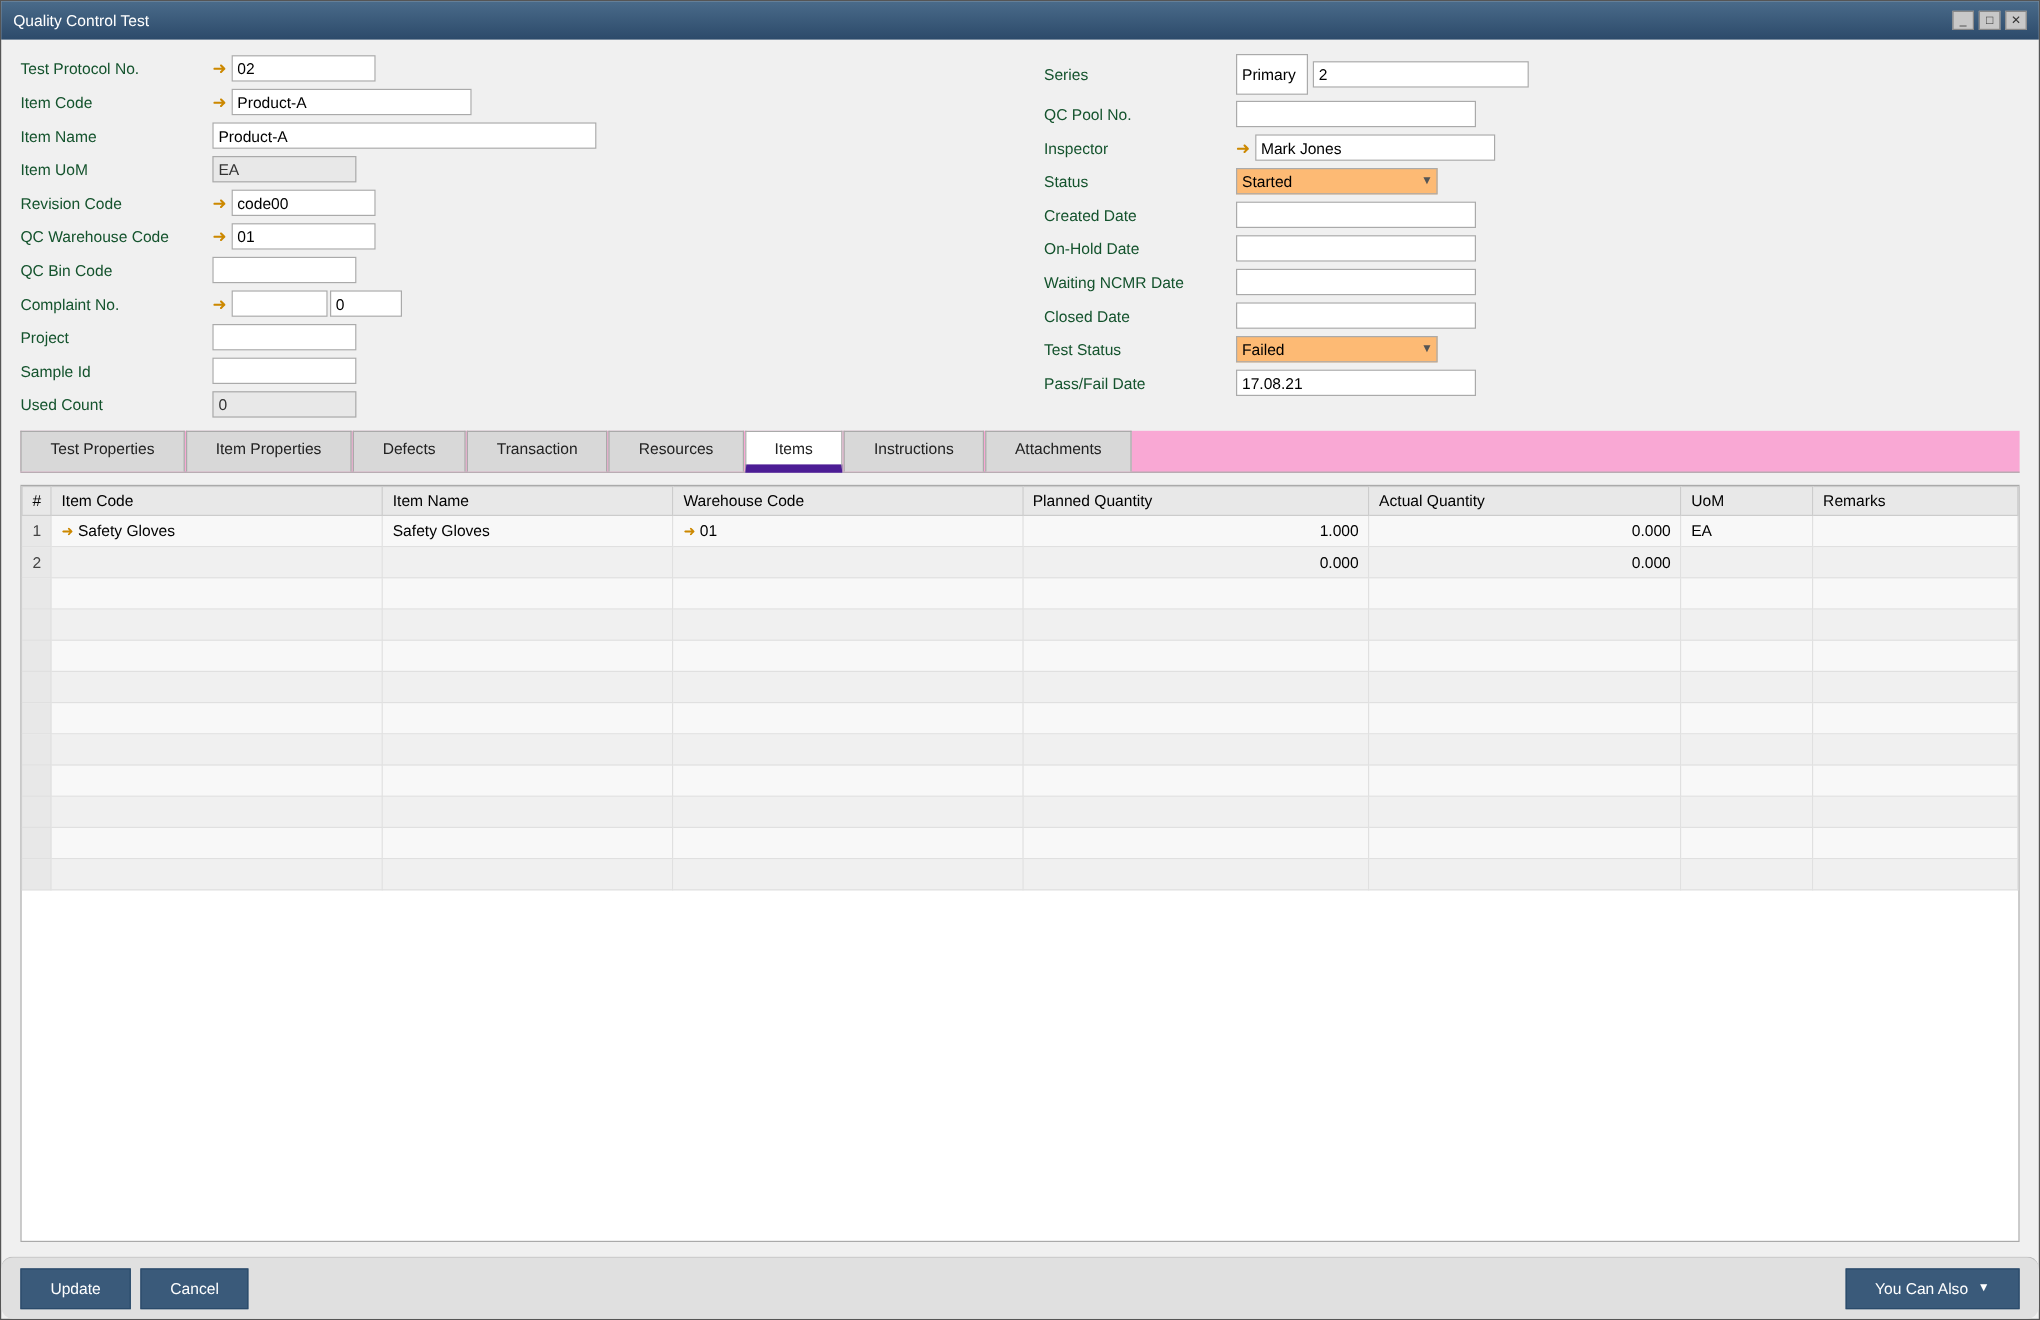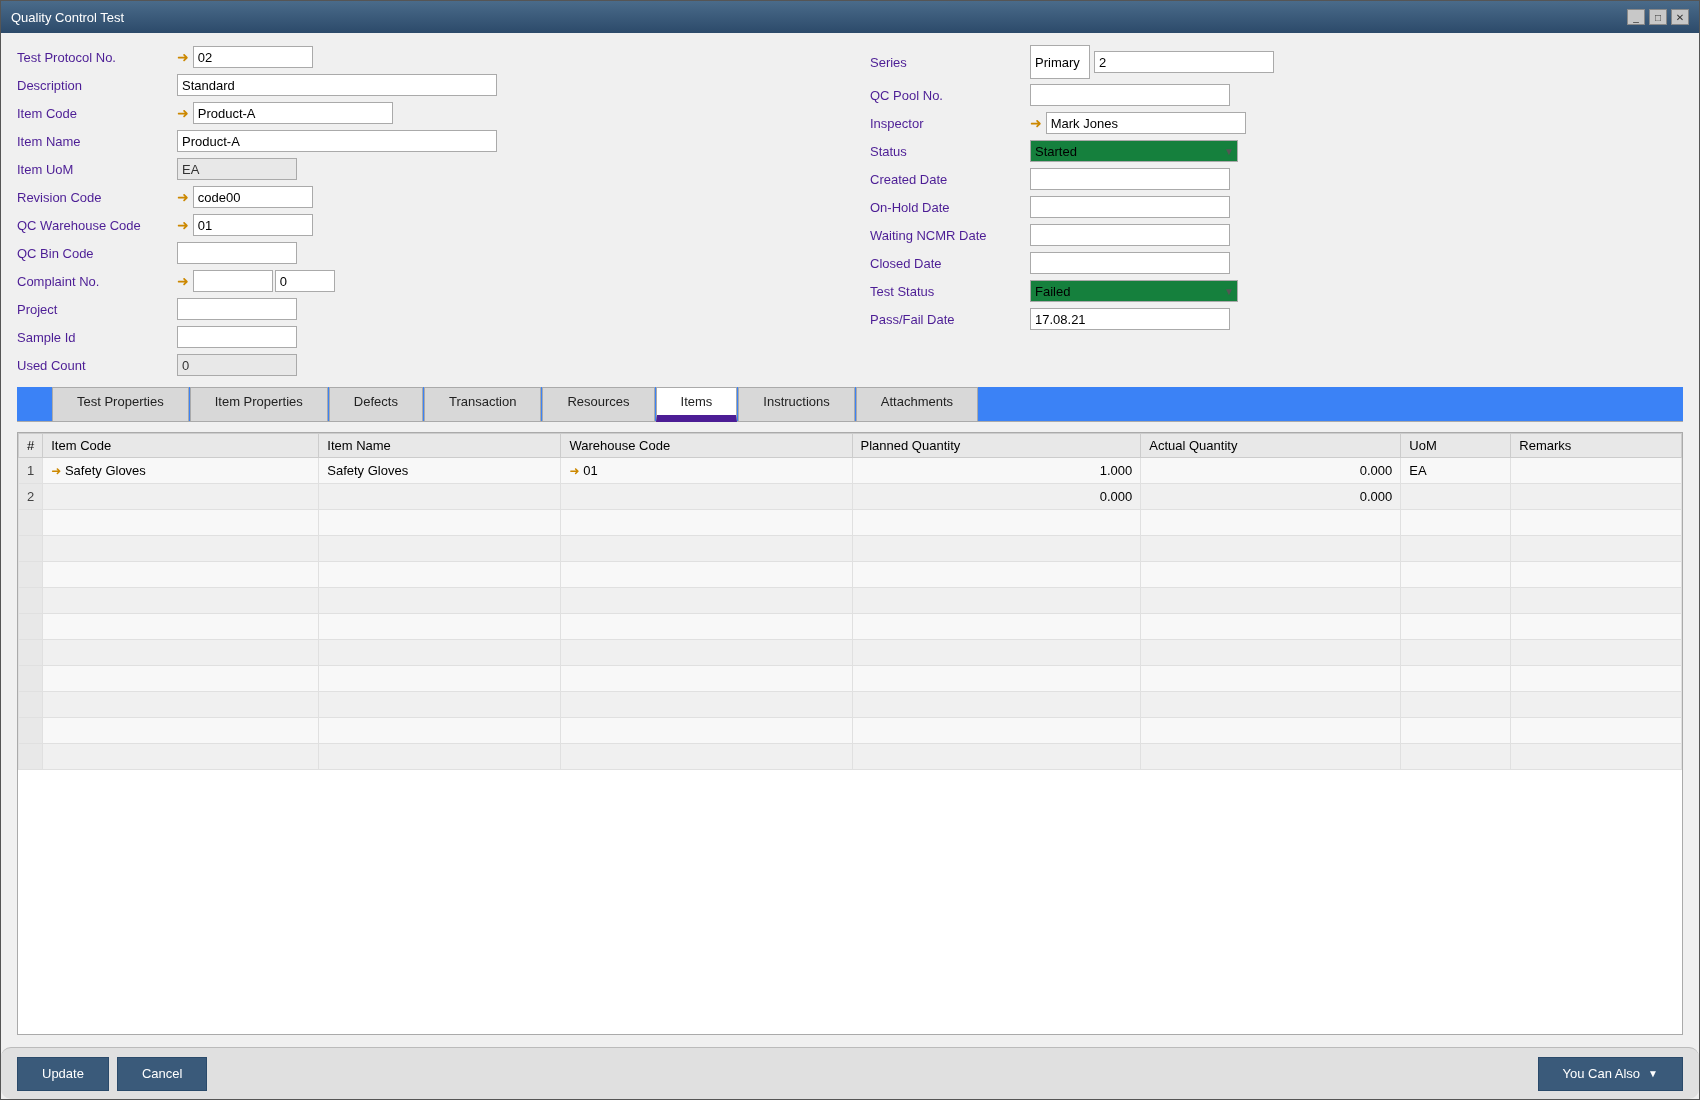--- a/index.html
+++ b/index.html
@@ -68,21 +68,21 @@
       gap: 4px;
     }
     .form-row {
       display: flex;
       align-items: center;
       min-height: 24px;
     }
     .form-label {
       width: 160px;
       font-size: 13px;
-      color: #4c1d95;
+      color: #14532d;
       flex-shrink: 0;
     }
     .arrow-icon {
       color: #cc8800;
       font-size: 14px;
       margin-right: 4px;
       flex-shrink: 0;
     }
     .form-input {
       height: 22px;
@@ -121,24 +121,24 @@
       height: 22px;
       border: 1px solid #aaa;
       background: white;
       padding: 0 4px;
       font-size: 13px;
       width: 180px;
     }
     .status-select {
       height: 22px;
       border: 1px solid #aaa;
-      background: #15803d;
+      background: #fdba74;
       padding: 0 4px;
       font-size: 13px;
-      width: 208px;
+      width: 168px;
       appearance: none;
       -webkit-appearance: none;
       padding-right: 20px;
       position: relative;
     }
     .select-wrapper {
       position: relative;
       display: inline-block;
     }
     .select-wrapper::after {
@@ -147,23 +147,22 @@
       right: 4px;
       top: 50%;
       transform: translateY(-50%);
       font-size: 10px;
       color: #555;
       pointer-events: none;
     }
     .tab-bar {
       display: flex;
       border-bottom: 1px solid #aaa;
-      background: #3b82f6;
+      background: #f9a8d4;
       flex-shrink: 0;
-      padding-left: 35px;
     }
     .tab {
       padding: 6px 24px;
       border: 1px solid #aaa;
       border-bottom: none;
       background: #d8d8d8;
       cursor: pointer;
       font-size: 13px;
       color: #222;
       margin-right: 1px;
@@ -281,24 +280,20 @@
     <div class="form-section">
 
       <div class="form-left">
 
         <div class="form-row">
           <span class="form-label">Test Protocol No.</span>
           <span class="arrow-icon">➜</span>
           <input class="form-input short" type="text" value="02" style="">
         </div>
 
-        <div class="form-row">
-          <span class="form-label">Description</span>
-          <input class="form-input long" type="text" value="Standard" style="">
-        </div>
 
         <div class="form-row">
           <span class="form-label">Item Code</span>
           <span class="arrow-icon">➜</span>
           <input class="form-input medium" type="text" value="Product-A" style="">
         </div>
 
         <div class="form-row">
           <span class="form-label">Item Name</span>
           <input class="form-input long" type="text" value="Product-A" style="">

